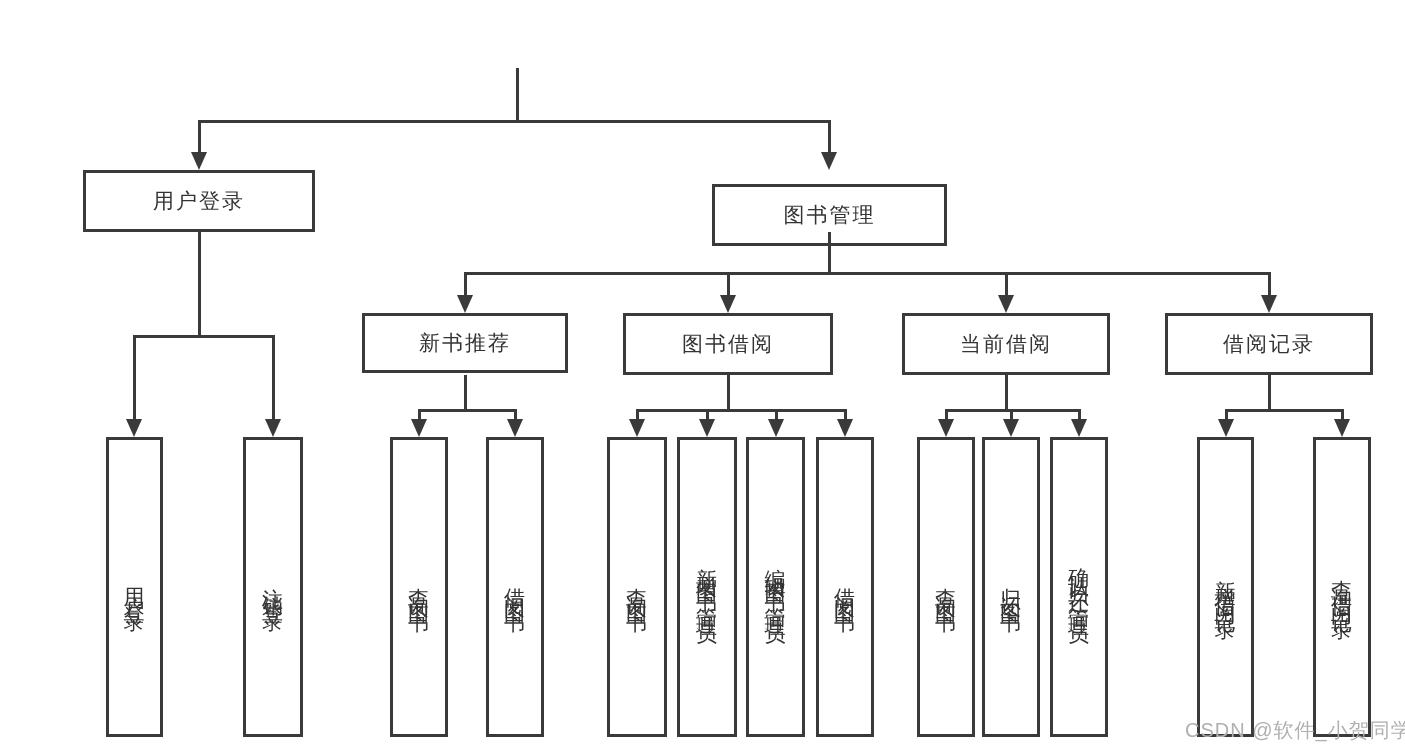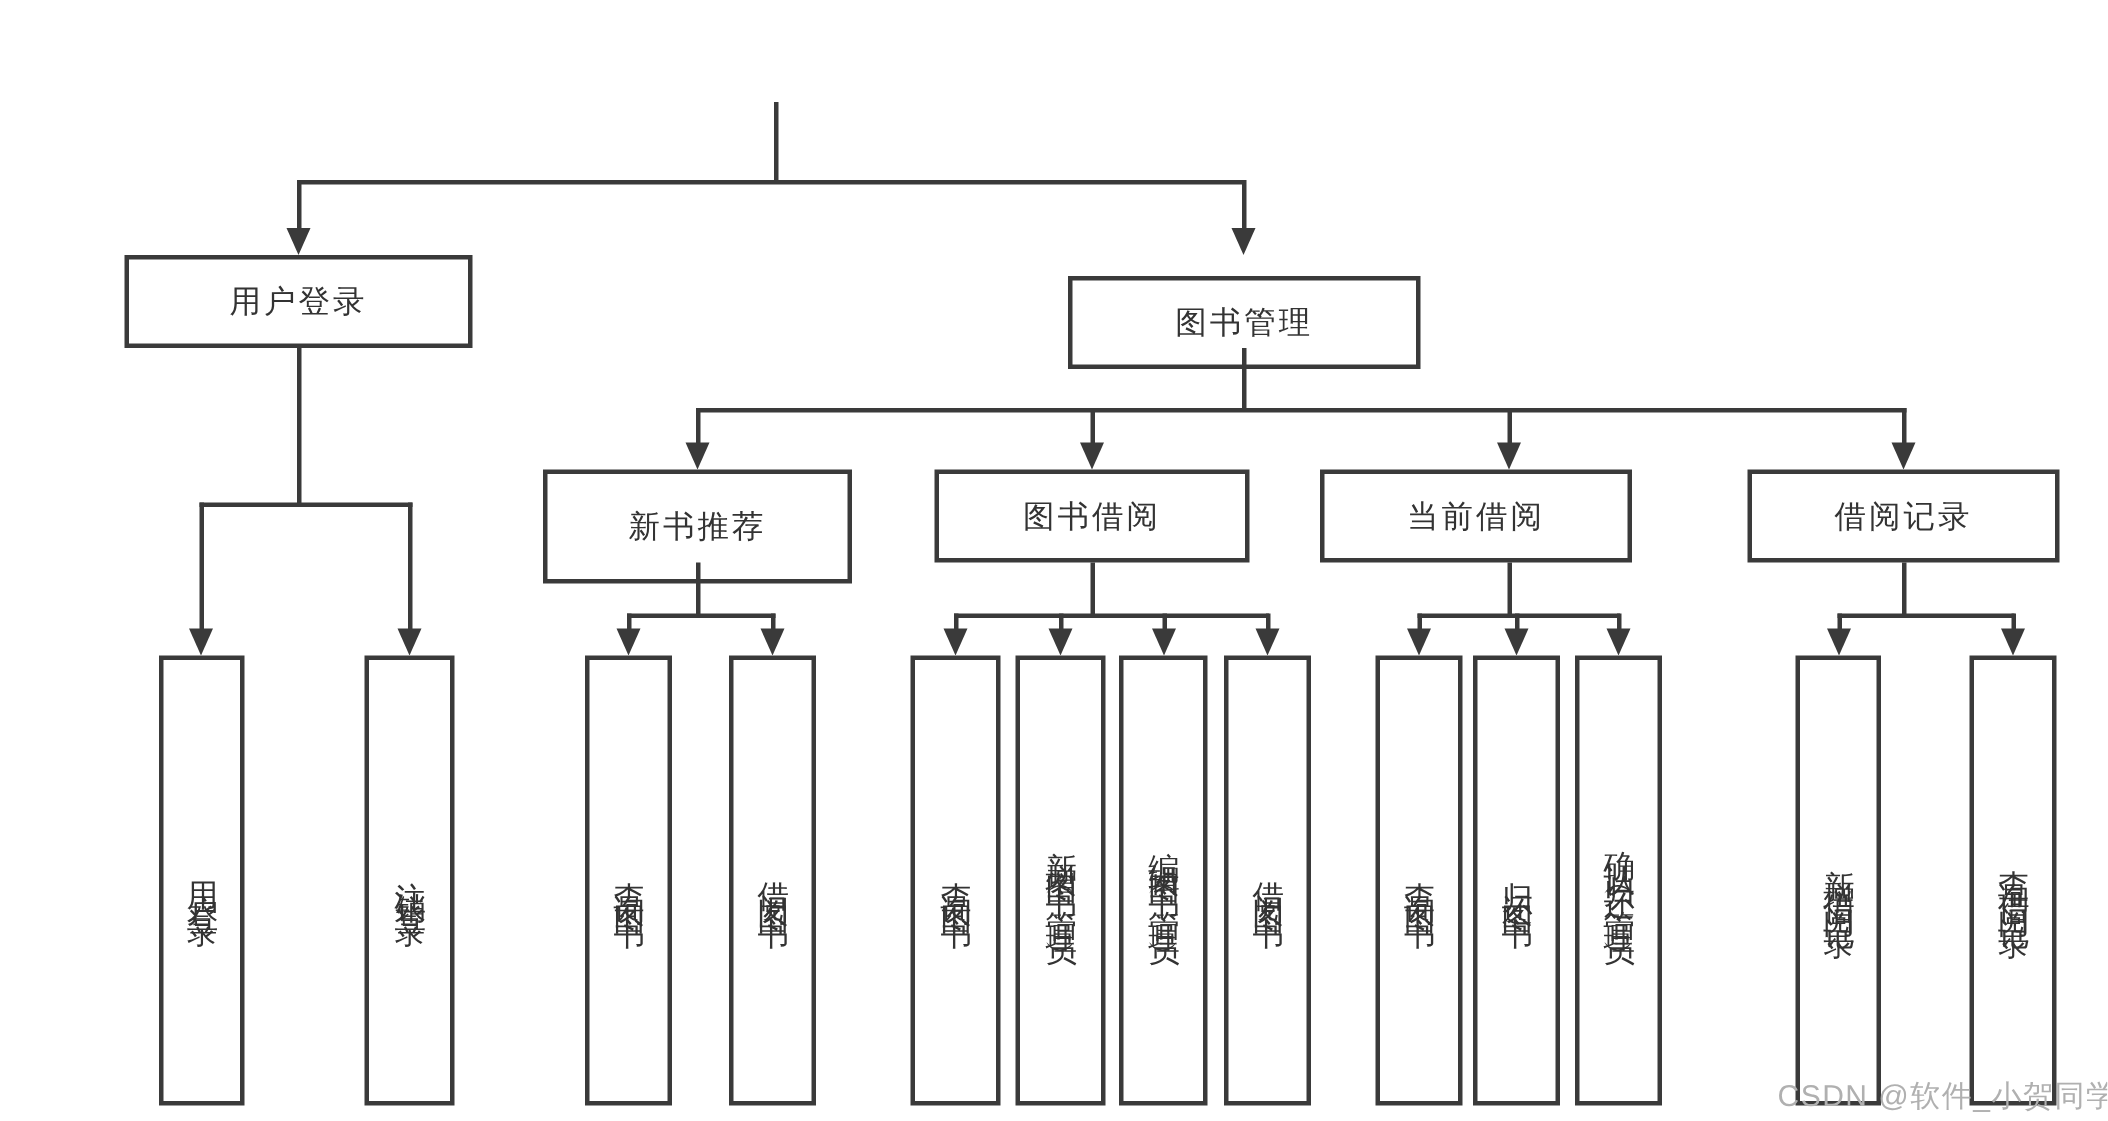--- a/index.html
+++ b/index.html
@@ -61,23 +61,23 @@
   <div class="hl" style="left:464px; top:272px; width:807px;"></div>
   <div class="vl" style="left:464px;  top:272px; height:24px;"></div>
   <div class="ah" style="left:457px;  top:295px;"></div>
   <div class="vl" style="left:727px;  top:272px; height:24px;"></div>
   <div class="ah" style="left:720px;  top:295px;"></div>
   <div class="vl" style="left:1005px; top:272px; height:24px;"></div>
   <div class="ah" style="left:998px;  top:295px;"></div>
   <div class="vl" style="left:1268px; top:272px; height:24px;"></div>
   <div class="ah" style="left:1261px; top:295px;"></div>
 
-  <div class="node" style="left:362px; top:313px; width:206px; height:76px;">新书推荐</div>
+  <div class="node" style="left:362px; top:313px; width:206px; height:60px;">新书推荐</div>
   <div class="node" style="left:623px; top:313px; width:210px; height:62px;">图书借阅</div>
-  <div class="node" style="left:880px; top:313px; width:208px; height:62px;">当前借阅</div>
+  <div class="node" style="left:902px; top:313px; width:208px; height:62px;">当前借阅</div>
   <div class="node" style="left:1165px; top:313px; width:208px; height:62px;">借阅记录</div>
 
   <div class="vl" style="left:464px; top:375px; height:36px;"></div>
   <div class="hl" style="left:418px; top:409px; width:99px;"></div>
   <div class="vl" style="left:418px; top:409px; height:11px;"></div>
   <div class="ah" style="left:411px; top:419px;"></div>
   <div class="vl" style="left:514px; top:409px; height:11px;"></div>
   <div class="ah" style="left:507px; top:419px;"></div>
 
   <div class="vl" style="left:727px; top:375px; height:36px;"></div>

